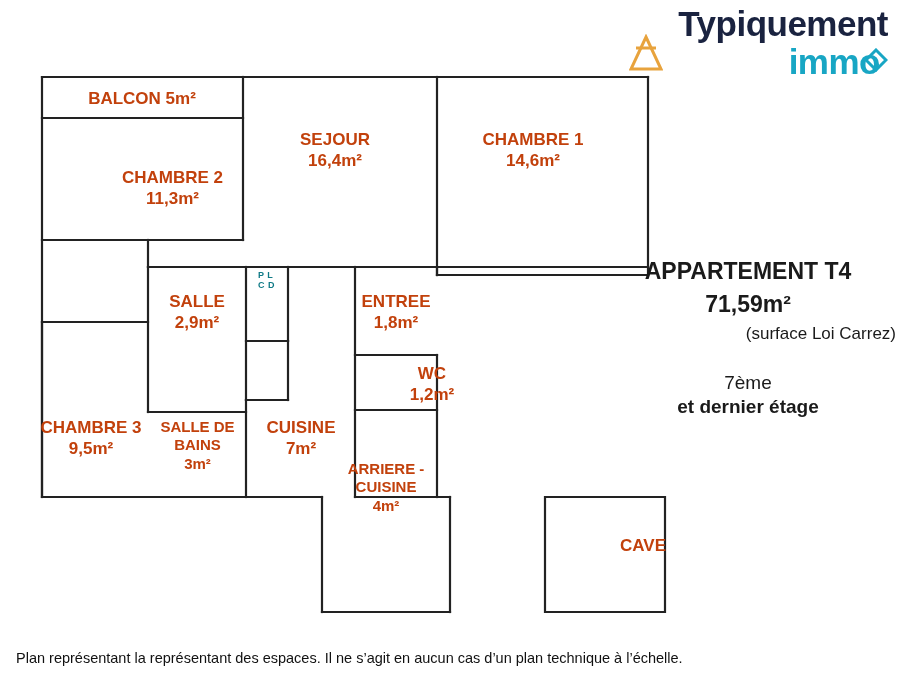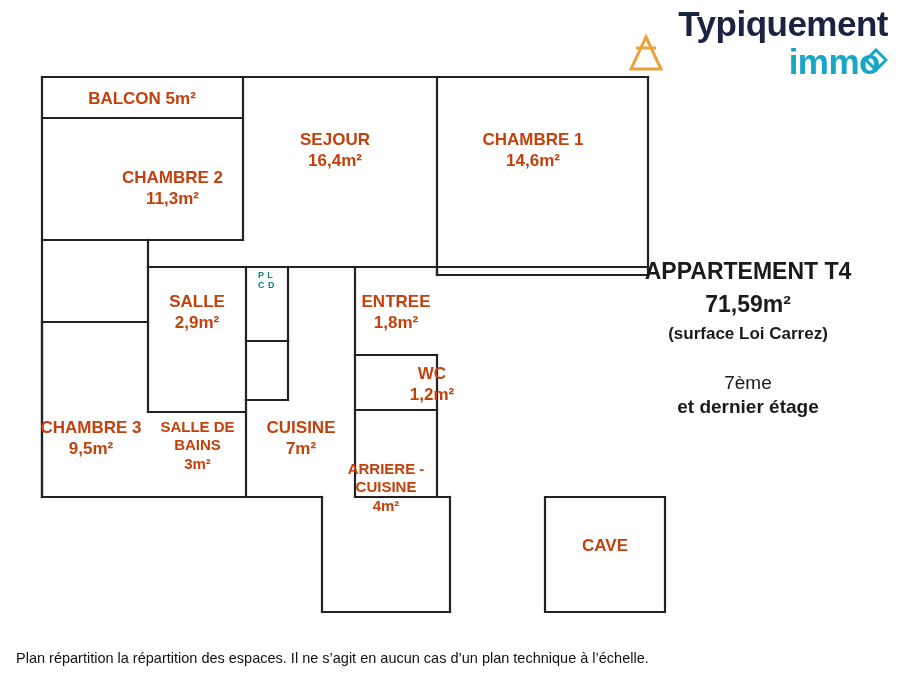--- a/index.html
+++ b/index.html
@@ -106,22 +106,23 @@
     font-weight: bold;
     letter-spacing: 0px;
   }
   .info .surface {
     font-size: 23px;
     font-weight: bold;
     margin-top: 6px;
   }
   .info .carrez {
     font-size: 17px;
-    font-weight: bold;
+    font-weight: normal;
     margin-top: 6px;
+    text-align: right;
   }
   .info .floor {
     font-size: 19px;
     font-weight: normal;
     margin-top: 28px;
   }
   .info .floor2 {
     font-size: 19px;
     font-weight: bold;
     margin-top: 2px;
@@ -232,31 +233,31 @@
 BAINS
 3m²</div>
 
     <div class="room-label" style="left:247px; top:418px; width:108px;">CUISINE
 7m²</div>
 
     <div class="room-label small" style="left:325px; top:460px; width:122px;">ARRIERE -
 CUISINE
 4m²</div>
 
-    <div class="room-label" style="left:545px; top:536px; width:120px;">CAVE</div>
+    <div class="room-label" style="left:545px; top:536px; width:120px;padding-left:38px;">CAVE</div>
 
     <div class="plc" style="left:258px; top:270px; width:18px;">P
 L
 C
 D</div>
   </div>
 
   <div class="info">
     <div class="t4">APPARTEMENT T4</div>
     <div class="surface">71,59m²</div>
     <div class="carrez">(surface Loi Carrez)</div>
     <div class="floor">7ème</div>
     <div class="floor2">et dernier étage</div>
   </div>
 
-  <div class="footer">Plan répartition la répartition des espaces. Il ne s’agit en aucun cas d’un plan technique à l’échelle.</div>
+  <div class="footer">Plan représentant la représentant des espaces. Il ne s’agit en aucun cas d’un plan technique à l’échelle.</div>
 
 </div>
 
 </body></html>

